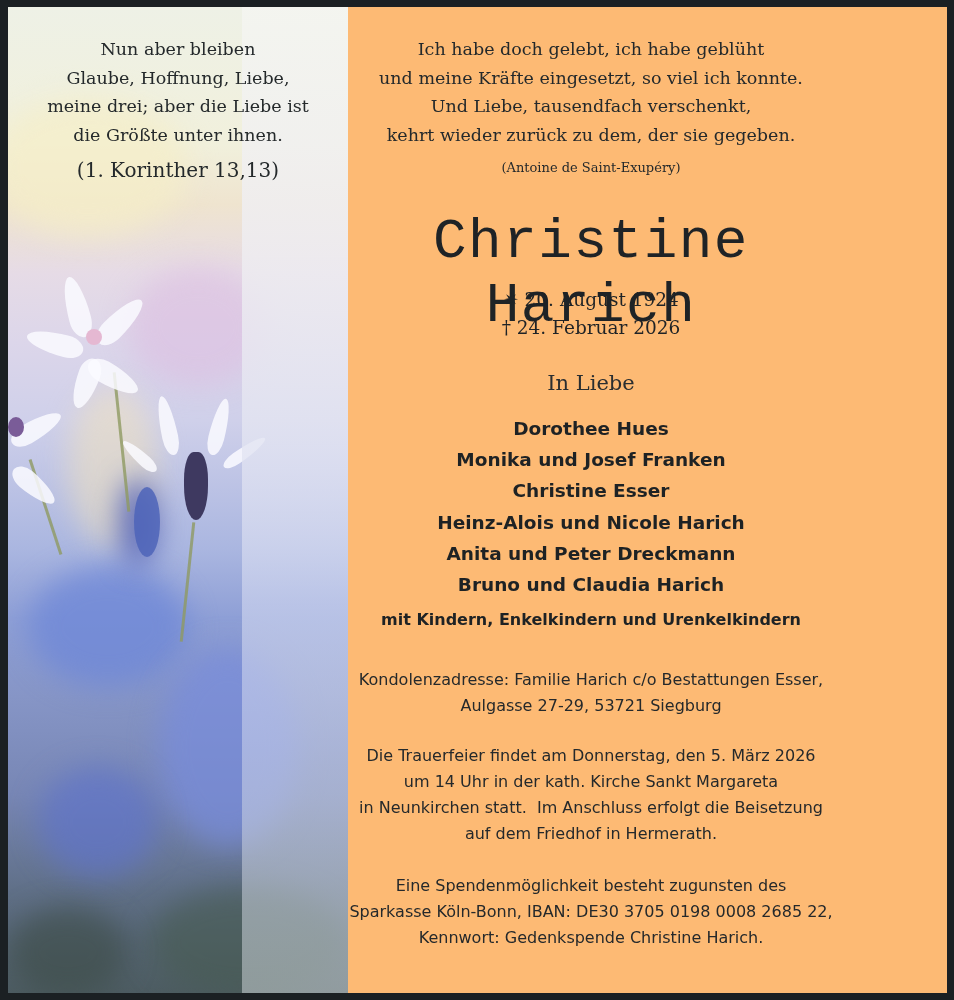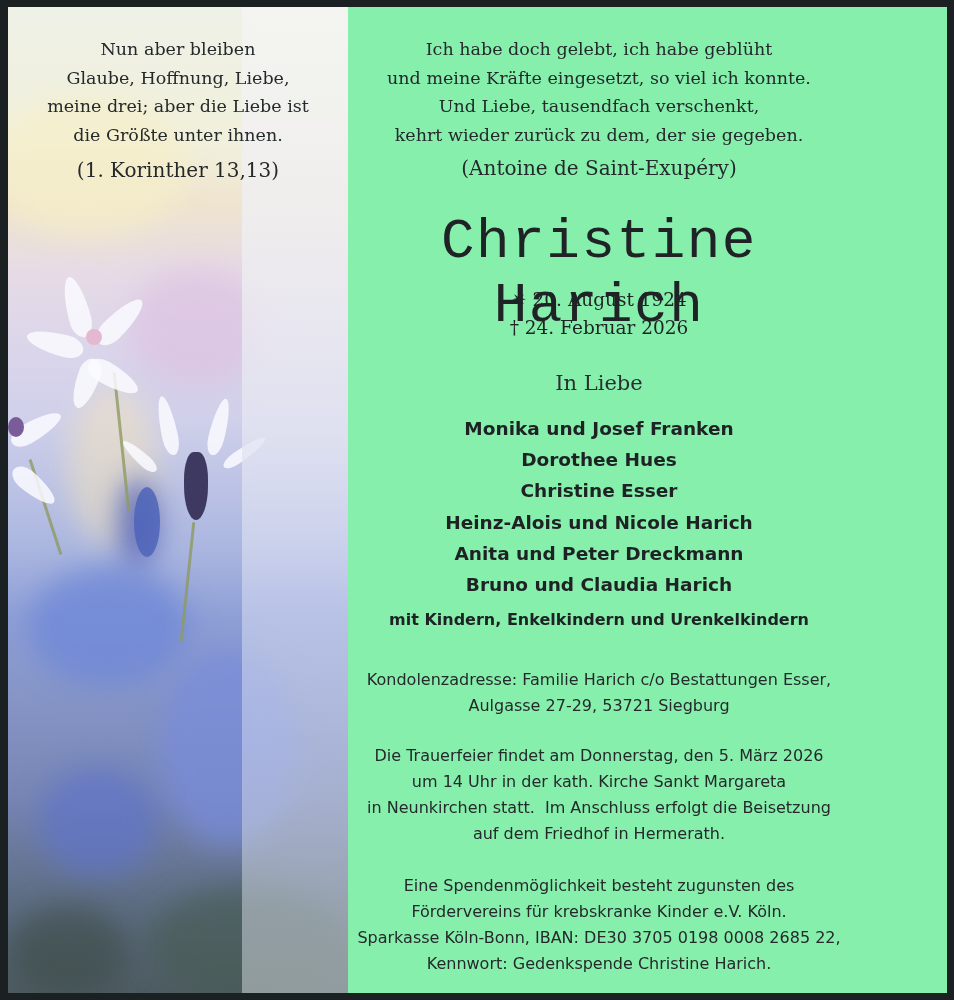--- a/index.html
+++ b/index.html
@@ -4,21 +4,21 @@
 <style>
   html, body { margin: 0; padding: 0; }
   body {
     width: 954px; height: 1000px; position: relative; overflow: hidden;
     background: #1b2023;
     font-family: "DejaVu Serif", serif;
     color: #1e2224;
   }
   .frame {
     position: absolute; left: 8px; top: 7px; width: 939px; height: 986px;
-    background: #86efac; overflow: hidden;
+    background: #fdba74; overflow: hidden;
   }
   
   .photo {
     position: absolute; left: 0; top: 0; width: 340px; height: 986px; overflow: hidden;
     background:
       linear-gradient(180deg,
         #eef1e6 0%, #f1f0dc 14%, #efe4cf 20%, #e6dbe6 27%, #dcd6ea 34%,
         #cfd0ea 42%, #aab6e0 55%, #8e9fd6 62%, #8695c6 70%, #7786b4 80%,
         #5f6f86 90%, #4d5c62 100%);
   }
@@ -40,27 +40,27 @@
 
   
   .left-quote {
     position: absolute; left: 0; top: 28px; width: 340px; text-align: center;
     font-family: "DejaVu Serif", serif; font-size: 17.5px; line-height: 28.5px; color: #24292b;
   }
   .left-quote .src { font-size: 20px; margin-top: 7px; }
 
   
   .content {
-    position: absolute; left: 340px; top: 0; width: 502px; height: 986px; text-align: center;
+    position: absolute; left: 332px; top: 0; width: 502px; height: 986px; text-align: center;
   }
   .quote {
     position: absolute; left: 0; right: 0; top: 28px;
     font-size: 17.5px; line-height: 28.5px; color: #24292b;
   }
-  .quote .src { font-size: 20px; margin-top: 5px; }
+  .quote .src { font-size: 13px; margin-top: 5px; }
   .name {
     position: absolute; left: 0; right: 0; top: 203px;
     font-family: Liberation Mono, monospace; font-size: 56px; letter-spacing: 1.5px; color: #1f2326;
   }
   .dates {
     position: absolute; left: 0; right: 0; top: 279px;
     font-size: 18.5px; line-height: 28px; color: #1f2326;
   }
   .inliebe {
     position: absolute; left: 0; right: 0; top: 364px; font-size: 21px; color: #2a2e30;
@@ -149,22 +149,22 @@
       </div>
       <div>
         <span>†</span>
         <span>24. Februar 2026</span>
       </div>
     </div>
 
     <div class="inliebe">In Liebe</div>
 
     <div class="mourners">
+      <div>Dorothee Hues</div>
       <div>Monika und Josef Franken</div>
-      <div>Dorothee Hues</div>
       <div>Christine Esser</div>
       <div>Heinz-Alois und Nicole Harich</div>
       <div>Anita und Peter Dreckmann</div>
       <div>Bruno und Claudia Harich</div>
     </div>
 
     <div class="descendants">mit Kindern, Enkelkindern und Urenkelkindern</div>
 
     <div class="block condolence">
       <div>Kondolenzadresse: Familie Harich c/o Bestattungen Esser,</div>
@@ -173,18 +173,17 @@
 
     <div class="block funeral">
       <div>Die Trauerfeier findet am Donnerstag, den 5. März 2026</div>
       <div>um 14 Uhr in der kath. Kirche Sankt Margareta</div>
       <div style="white-space:pre;">in Neunkirchen statt.  Im Anschluss erfolgt die Beisetzung</div>
       <div>auf dem Friedhof in Hermerath.</div>
     </div>
 
     <div class="block donation">
       <div>Eine Spendenmöglichkeit besteht zugunsten des</div>
-      <div>Fördervereins für krebskranke Kinder e.V. Köln.</div>
       <div>Sparkasse Köln-Bonn, IBAN: DE30 3705 0198 0008 2685 22,</div>
       <div>Kennwort: Gedenkspende Christine Harich.</div>
     </div>
   </div>
 </div>
 
 </body></html>

